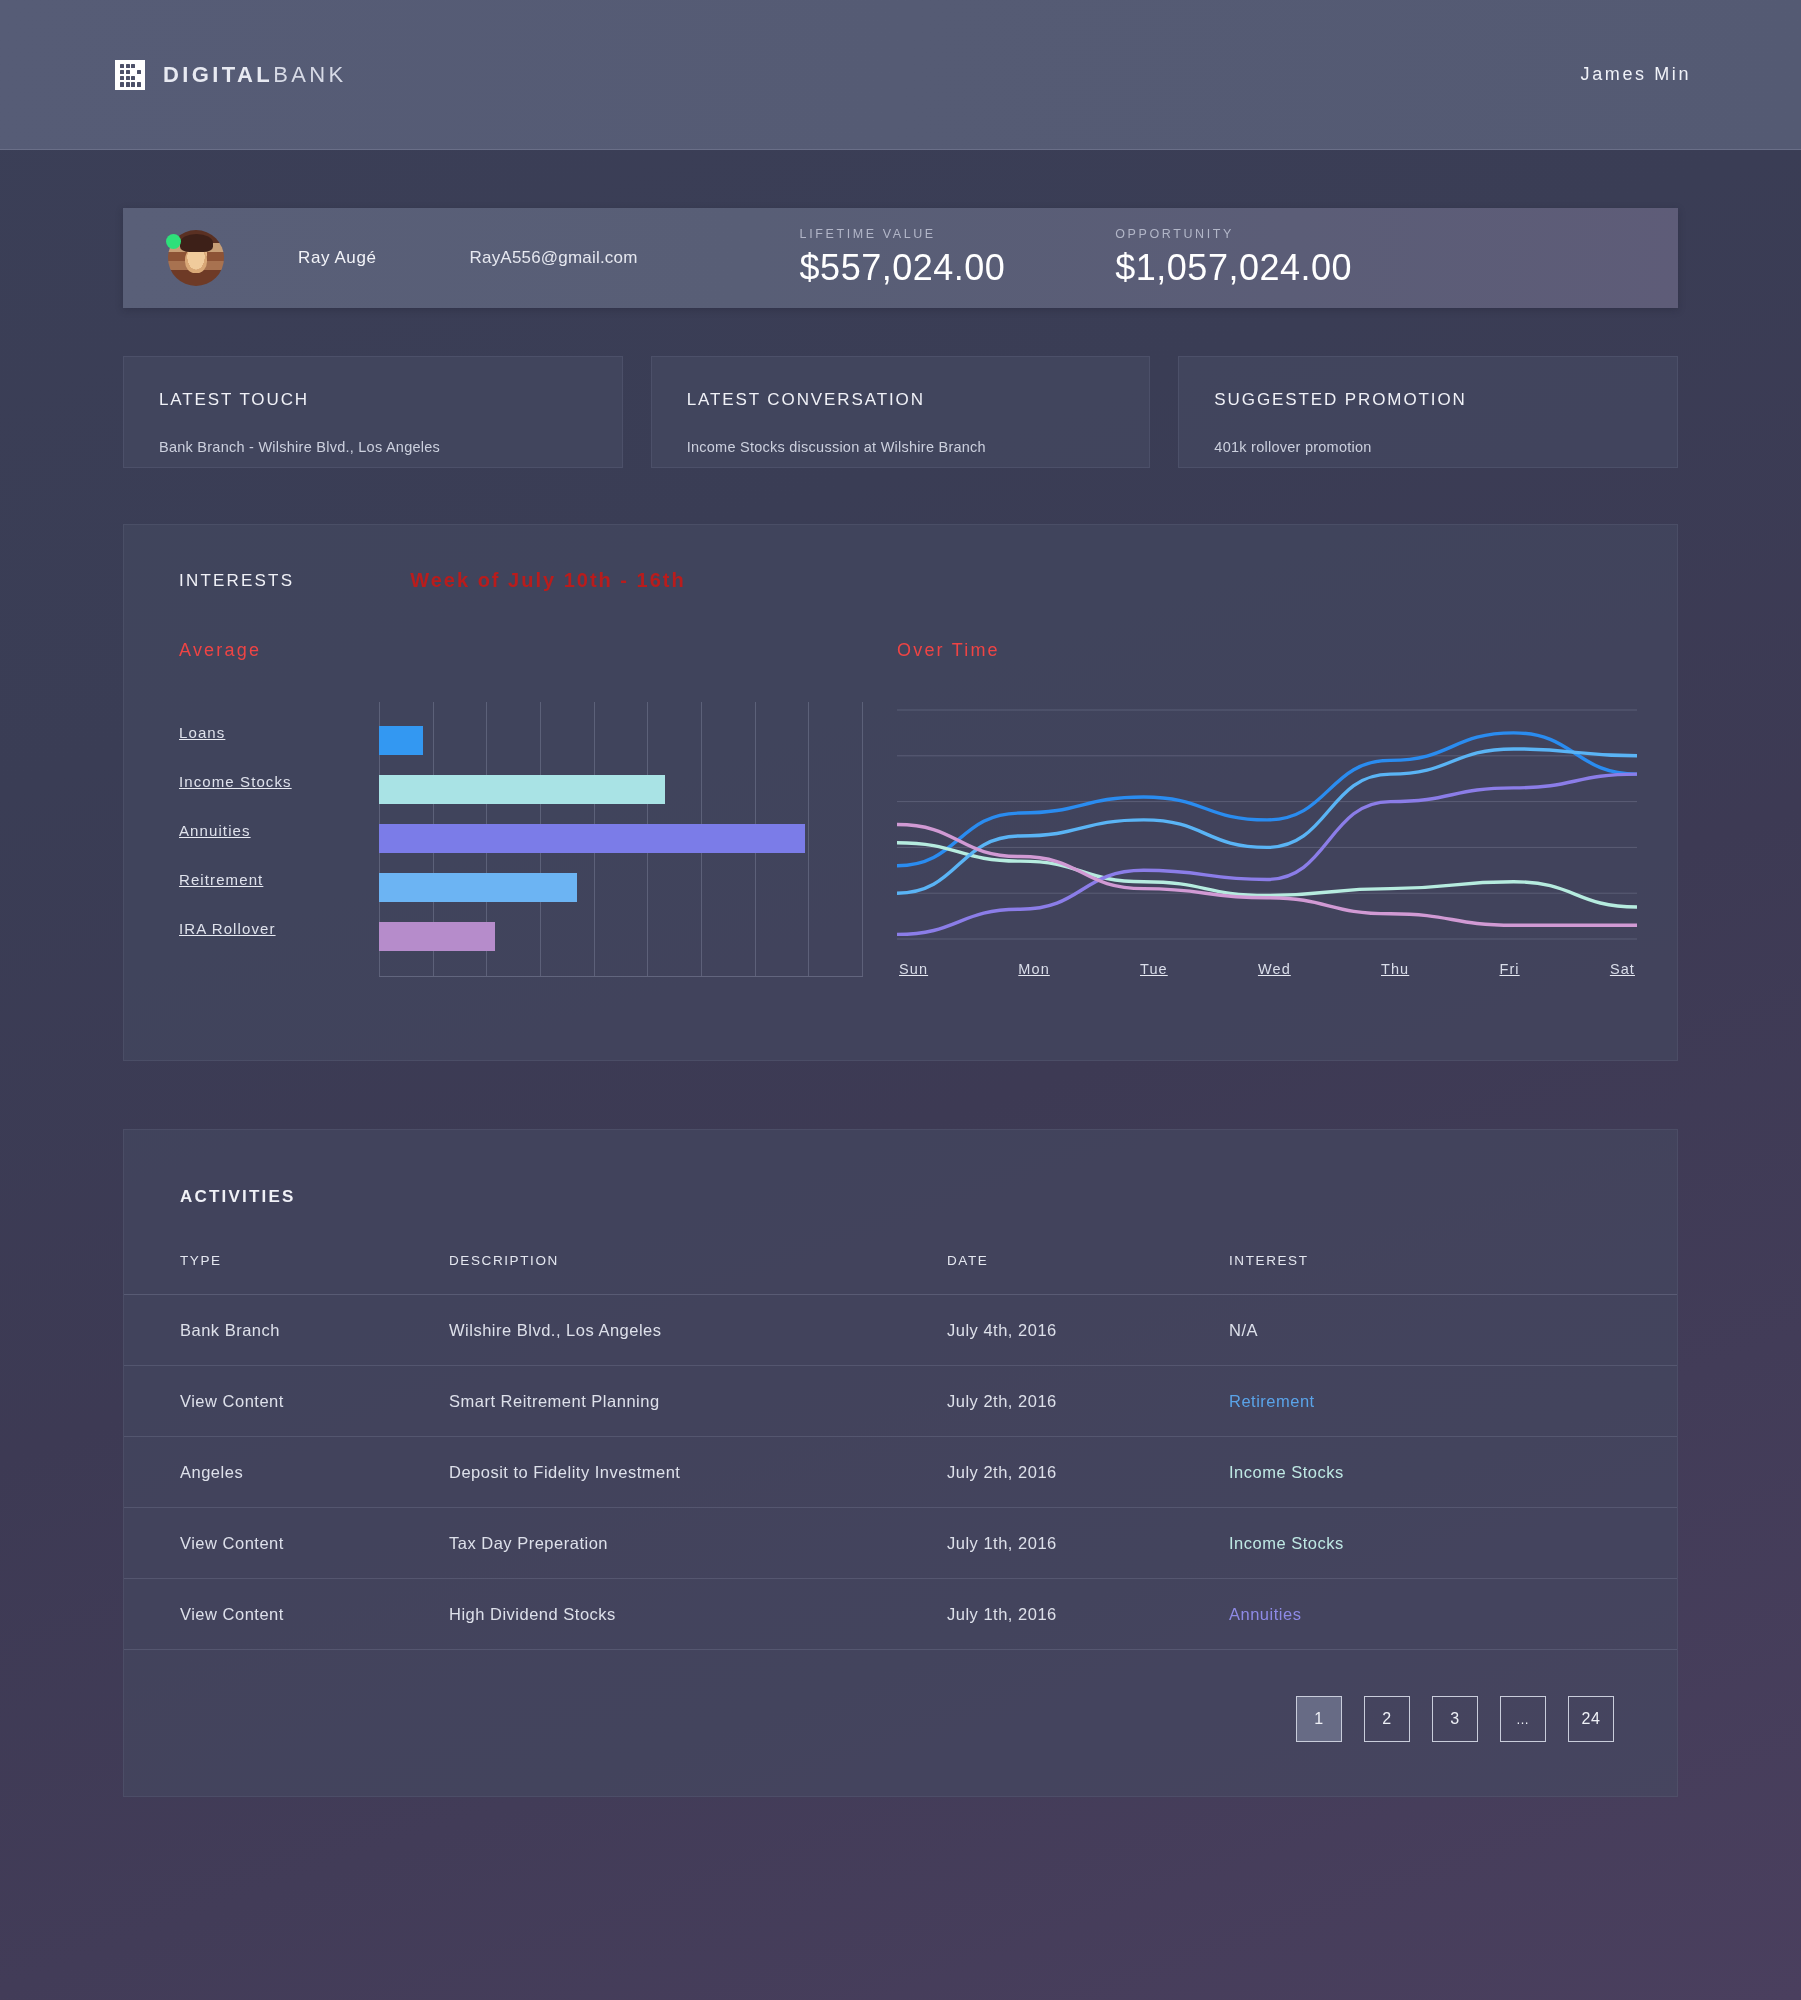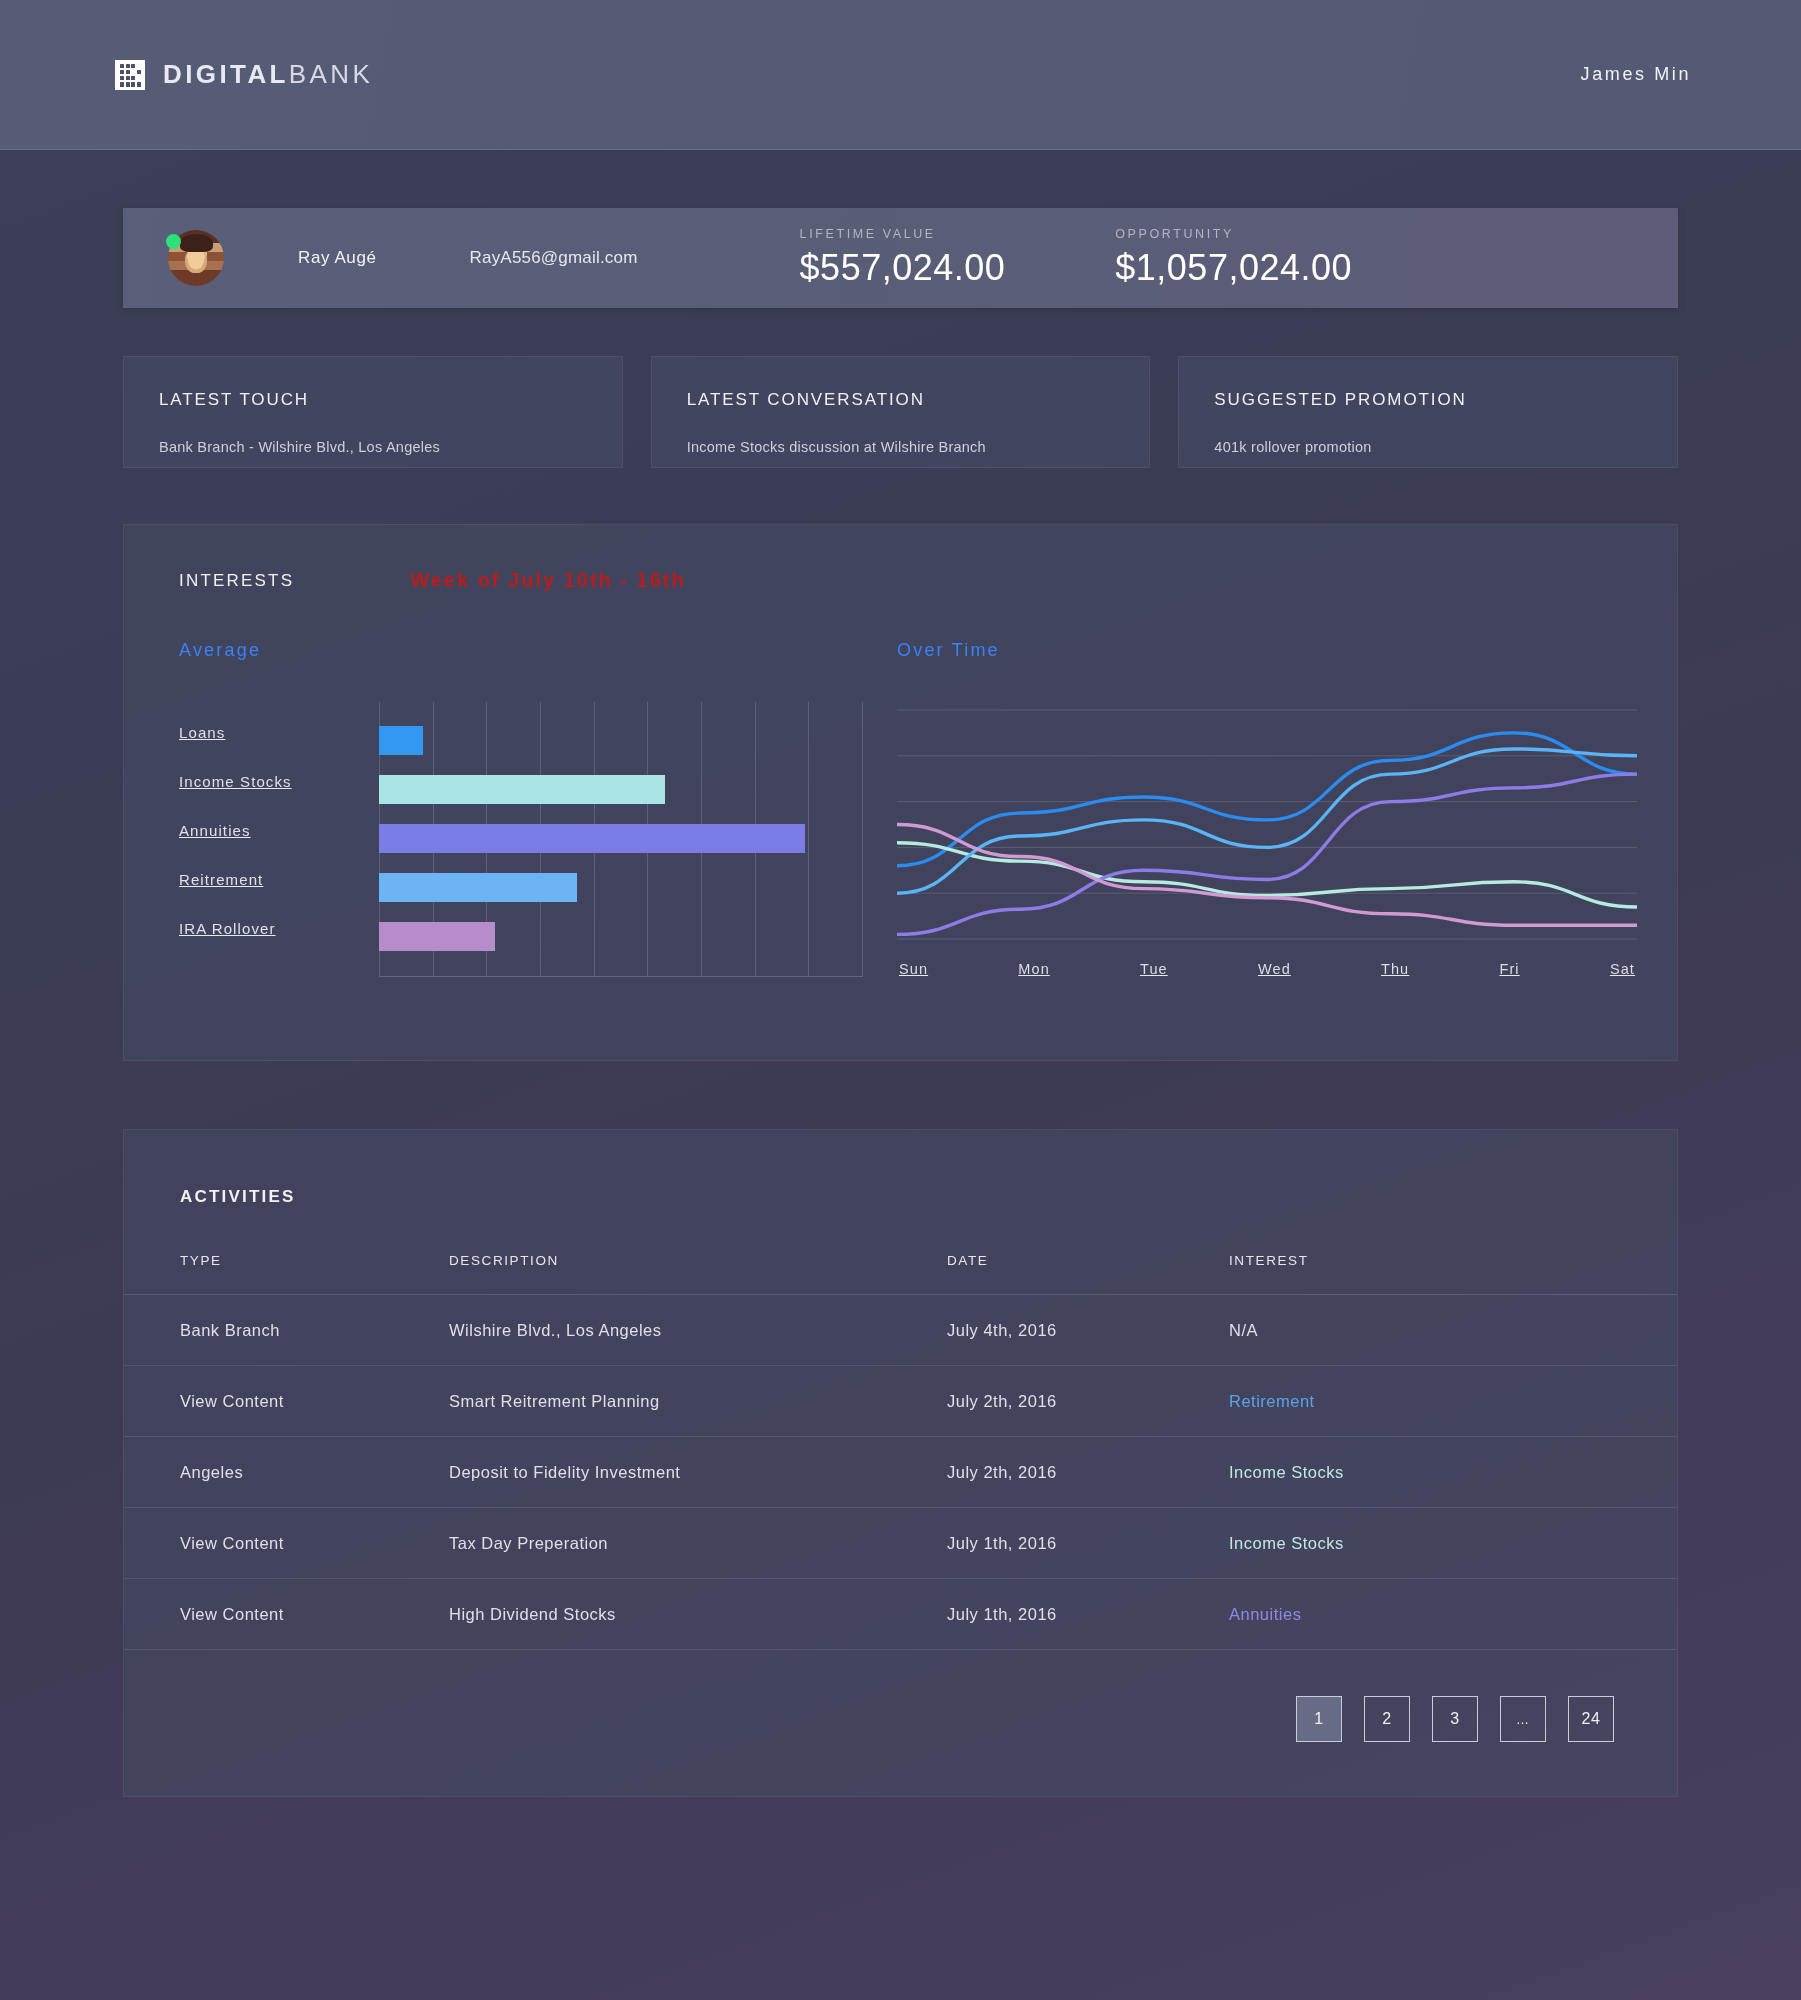--- a/index.html
+++ b/index.html
@@ -34,21 +34,21 @@
     background: #ffffff;
     display: grid;
     grid-template-columns: repeat(4, 1fr);
     grid-template-rows: repeat(4, 1fr);
     gap: 1.5px;
     padding: 4px 4px 3px 5px;
   }
   .logo-mark i { background: #4c5068; display: block; border-radius: 0.5px; }
   .logo-mark i.off { background: #ffffff; }
   .brand-text {
-    font-size: 26px;
+    font-size: 22px;
     letter-spacing: 3.4px;
     font-weight: 700;
     white-space: nowrap;
   }
   .brand-text .light { font-weight: 300; color: #d7dae6; letter-spacing: 3.4px; }
   .user-name {
     font-size: 18px;
     letter-spacing: 2.6px;
     color: #f0f2f8;
     font-weight: 400;
@@ -155,21 +155,21 @@
   .interests-head { display: flex; align-items: center; }
   .interests-head .t1 {
     font-size: 17px; letter-spacing: 2.2px; color: #f0f1f7; text-transform: uppercase;
   }
   .interests-head .t2 {
     font-size: 20px; letter-spacing: 2px; color: #b91c1c; margin-left: 116px; font-weight: 700;
   }
   .charts { display: flex; margin-top: 48px; }
   .chart-block { position: relative; }
   .chart-title {
-    font-size: 18px; letter-spacing: 2.2px; color: #3b82f6; font-weight: 300;
+    font-size: 18px; letter-spacing: 2.2px; color: #ef4444; font-weight: 300;
   }
 
   
   .bars-area { width: 710px; }
   .bar-grid {
     margin-top: 41px;
     display: flex;
     text-decoration: underline;
   }
   .bar-labels {

